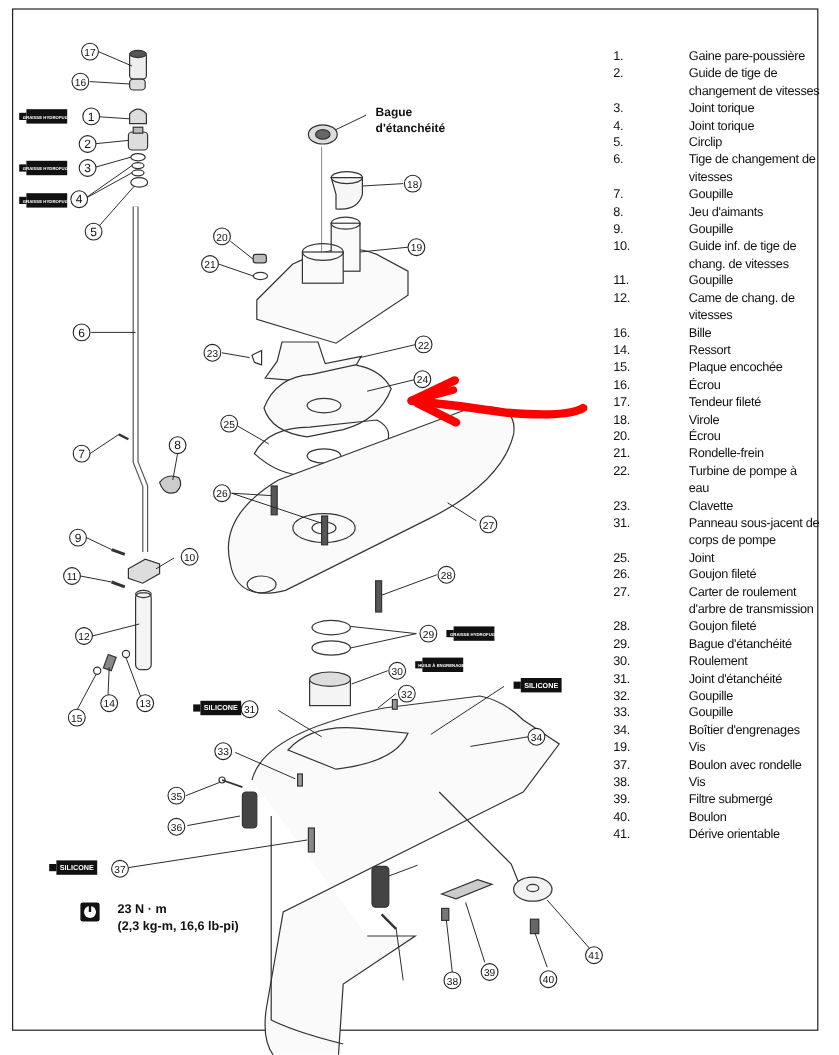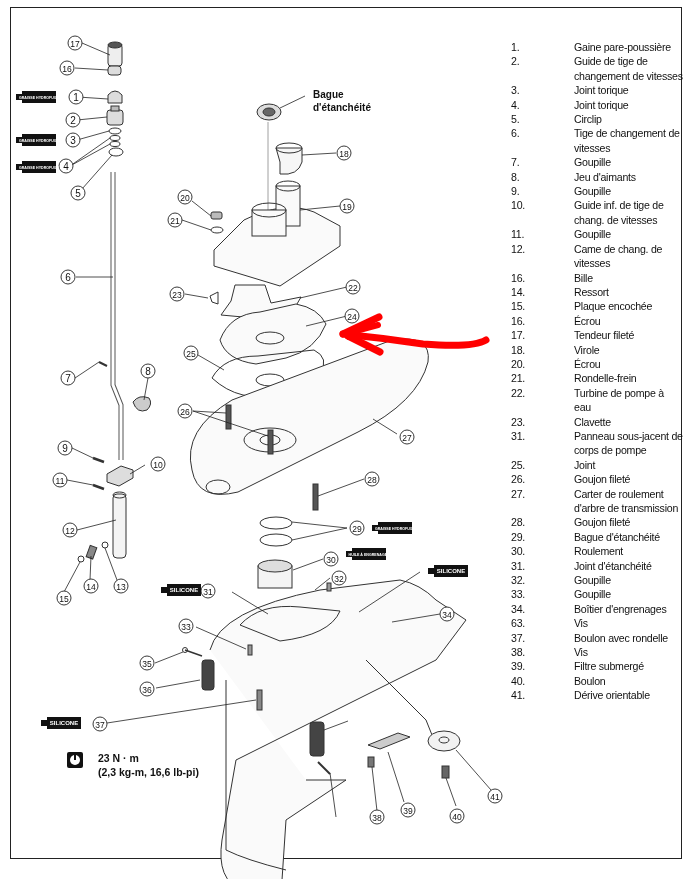--- a/index.html
+++ b/index.html
@@ -594,21 +594,21 @@
     </div>
     <div class="li">
       <span class="n">33.</span>
       <span class="t">Goupille</span>
     </div>
     <div class="li">
       <span class="n">34.</span>
       <span class="t">Boîtier d'engrenages</span>
     </div>
     <div class="li">
-      <span class="n">63.</span>
+      <span class="n">19.</span>
       <span class="t">Vis</span>
     </div>
     <div class="li">
       <span class="n">37.</span>
       <span class="t">Boulon avec rondelle</span>
     </div>
     <div class="li">
       <span class="n">38.</span>
       <span class="t">Vis</span>
     </div>

